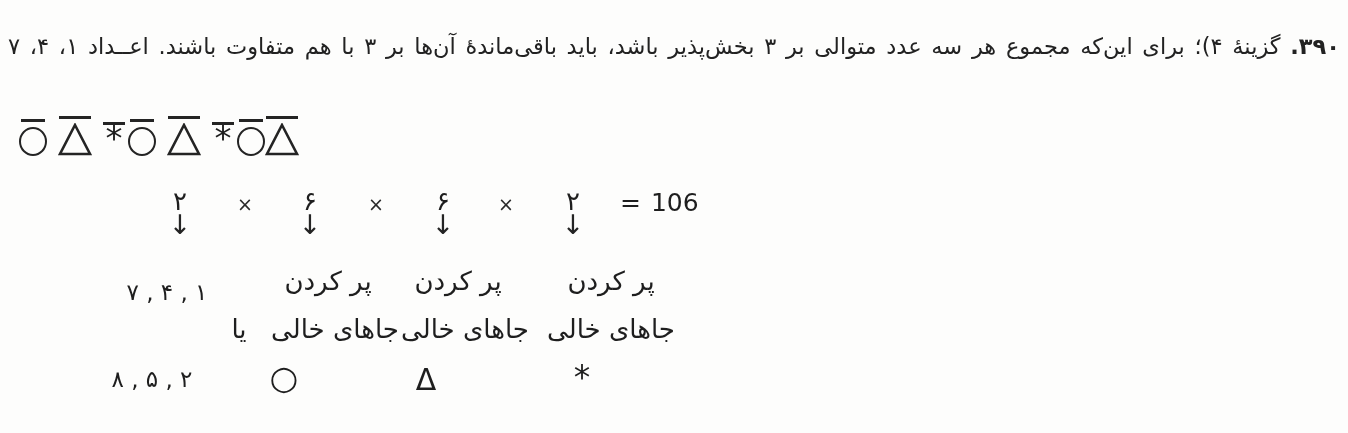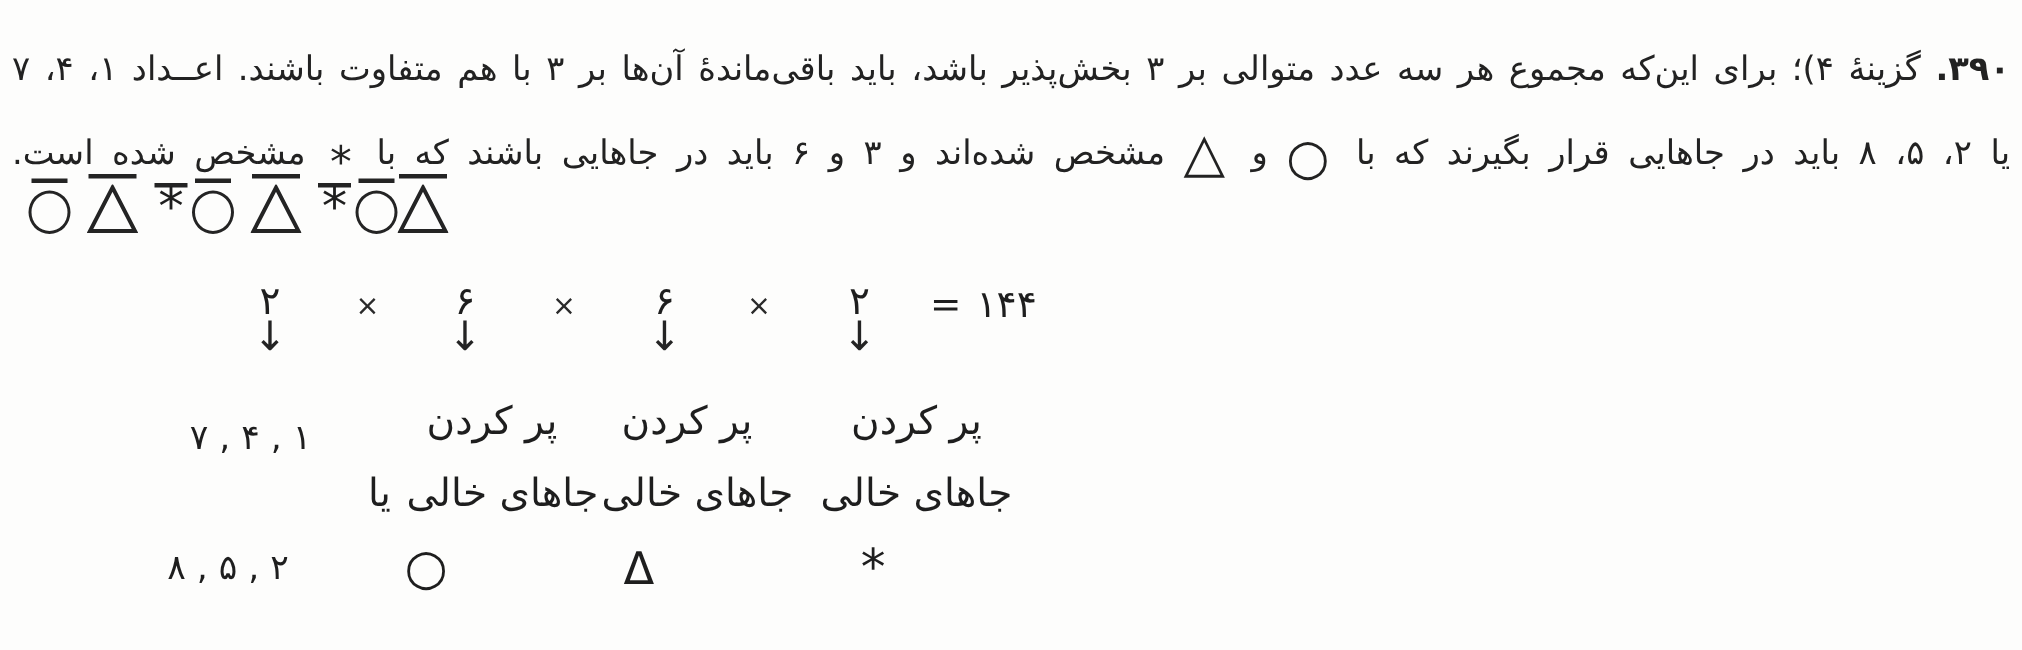--- a/index.html
+++ b/index.html
@@ -45,21 +45,20 @@
   .sym-small-tri{font-size:30px;line-height:28px;}
   .sym-small-star{font-size:33px;line-height:24px;}
 </style>
 </head>
 <body>
 
 <div class="page">
 
   <p class="tline" id="line1"><span class="num">۳۹۰.</span> <span>گزینهٔ ۴)؛ برای این‌که مجموع هر سه عدد متوالی بر ۳ بخش‌پذیر باشد، باید باقی‌ماندهٔ آن‌ها بر ۳ با هم متفاوت باشند. اعــداد ۱، ۴، ۷</span></p>
 
-  <p class="tline" id="line2"><span>یا ۲، ۵، ۸ باید در جاهایی قرار بگیرند که با</span> <span class="inline-circle">○</span> <span>و</span> <span class="inline-triangle">△</span> <span>مشخص شده‌اند و ۳ و ۶ باید در جاهایی باشند که با</span> <span class="inline-star">*</span> <span>مشخص شده است.</span></p>
 
   <div class="symrow">
     <span class="sym sym-circle gap-s">
         <i class="ovl"></i>
         <i class="shape-circle"></i>
       </span>
     <span class="sym sym-tri gap-m">
         <i class="ovl"></i>
         <svg width="34" height="33" viewBox="0 0 34 33">
           <path d="M17 2 L32 31 L2 31 Z" fill="none" stroke="#242424" stroke-width="2.6"></path>
@@ -97,34 +96,34 @@
 
   <span class="pos eq-num" style="left:180px;top:186px;">۲</span>
   <span class="pos eq-times" style="left:245px;top:193px;">×</span>
   <span class="pos eq-num" style="left:310px;top:186px;">۶</span>
   <span class="pos eq-times" style="left:376px;top:193px;">×</span>
   <span class="pos eq-num" style="left:443px;top:186px;">۶</span>
   <span class="pos eq-times" style="left:506px;top:193px;">×</span>
   <span class="pos eq-num" style="left:573px;top:186px;">۲</span>
   <span class="eq-result">
       <span>=</span>
-      <span>۱۴۴</span>
+      <span>106</span>
     </span>
 
   <span class="pos arrow" style="left:180px;top:212px;">↓</span>
   <span class="pos arrow" style="left:310px;top:212px;">↓</span>
   <span class="pos arrow" style="left:443px;top:212px;">↓</span>
   <span class="pos arrow" style="left:573px;top:212px;">↓</span>
 
   <span class="pos digits" style="left:167px;top:279px;">۷ , ۴ , ۱</span>
   <span class="pos lbl" style="left:328px;top:266px;">پر کردن</span>
   <span class="pos lbl" style="left:458px;top:266px;">پر کردن</span>
   <span class="pos lbl" style="left:611px;top:266px;">پر کردن</span>
 
-  <span class="pos lbl" style="left:253px;top:314px;">یا</span>
+  <span class="pos lbl" style="left:239px;top:314px;">یا</span>
   <span class="pos lbl" style="left:335px;top:314px;">جاهای خالی</span>
   <span class="pos lbl" style="left:465px;top:314px;">جاهای خالی</span>
   <span class="pos lbl" style="left:611px;top:314px;">جاهای خالی</span>
 
   <span class="pos digits" style="left:152px;top:366px;">۸ , ۵ , ۲</span>
   <span class="pos sym-small-circle" style="left:284px;top:364px;">○</span>
   <span class="pos sym-small-tri" style="left:426px;top:366px;">Δ</span>
   <span class="pos sym-small-star" style="left:582px;top:366px;">*</span>
 
 </div>

